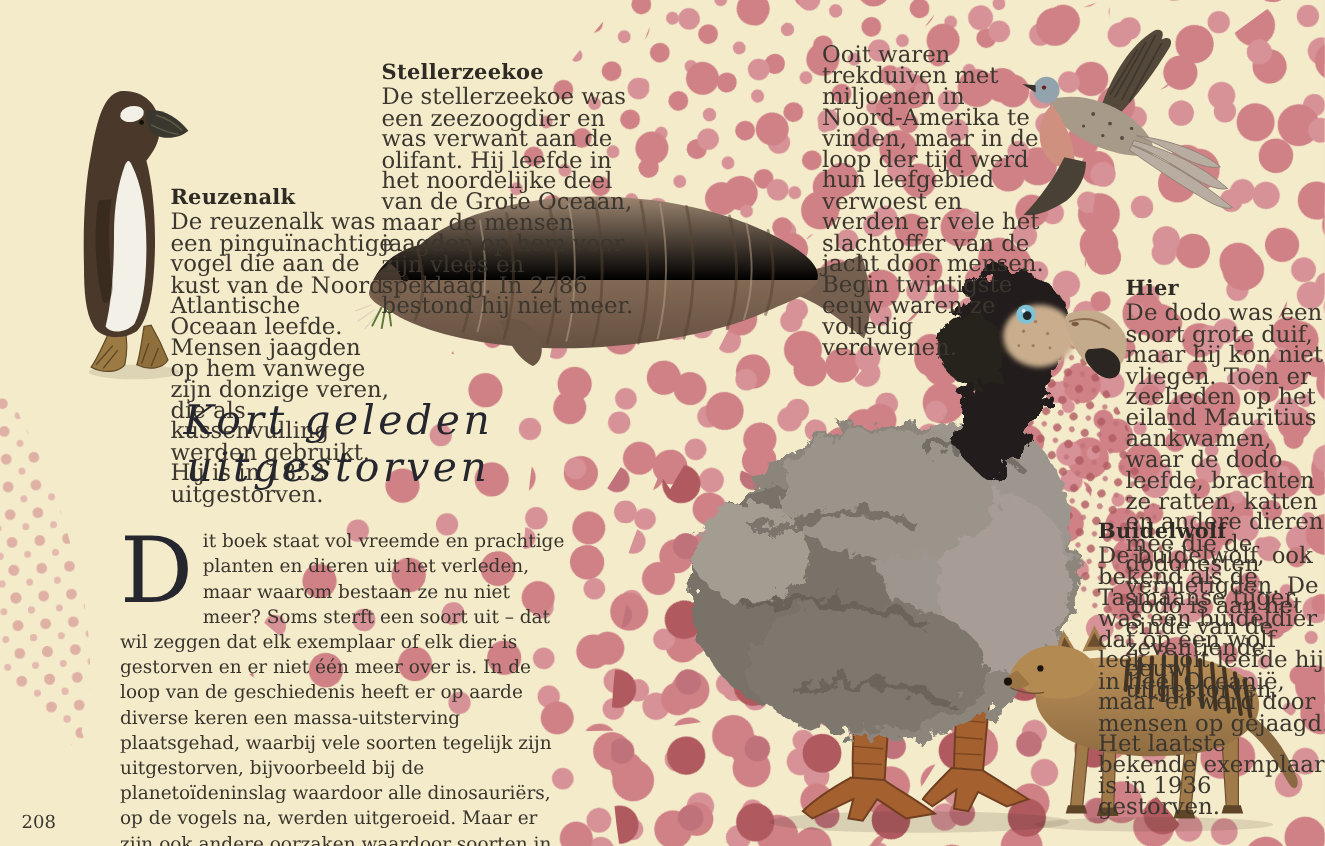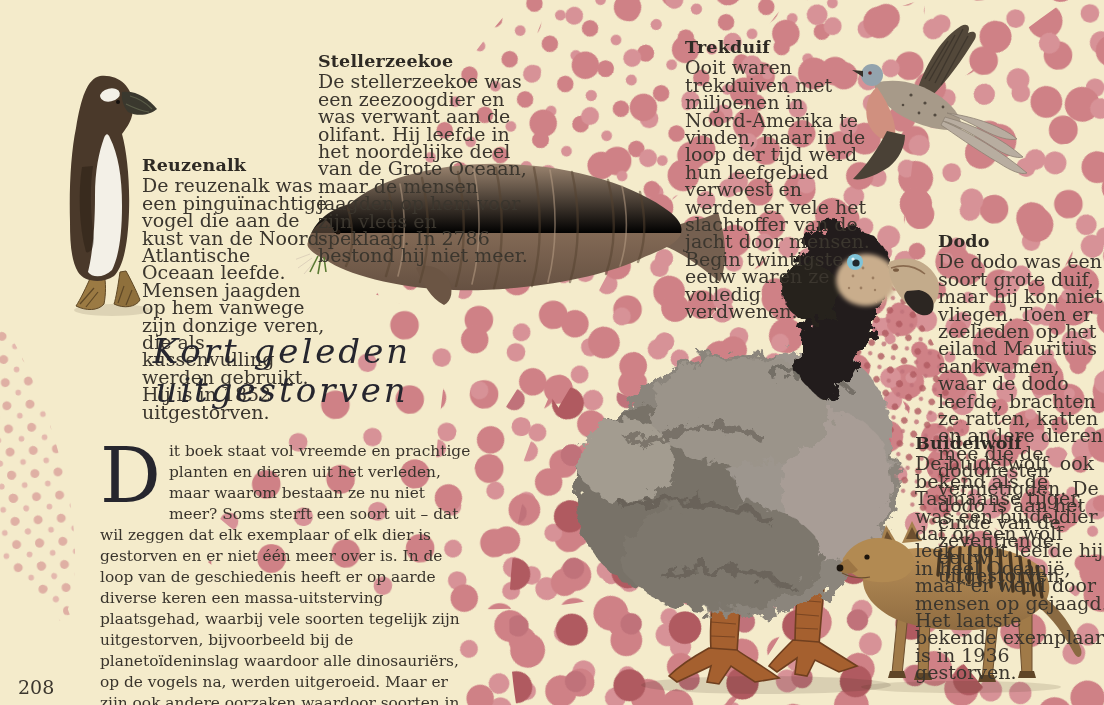--- a/index.html
+++ b/index.html
@@ -24,21 +24,21 @@
   .page-title{
     text-align:center;font-style:italic;font-weight:normal;
     font-size:34px;line-height:1.16;color:#26262e;letter-spacing:3px;
   }
   .page-title span{display:block;}
   .intro{font-size:15.4px;line-height:21px;color:#39342c;text-align:left;}
   .dropcap{
     float:left;font-size:76px;line-height:58px;padding:6px 8px 0 0;
     color:#26262e;font-weight:normal;
   }
-  .pagenum{font-size:19px;color:#3b362e;z-index:3;}
+  .pagenum{font-size:15px;color:#3b362e;z-index:3;}
   svg{display:block;}
   .illus{position:absolute;z-index:2;}
 </style>
 </head>
 <body>
 
 <div class="spread">
 
   <svg class="layer" viewBox="0 0 1104 705" aria-hidden="true">
     <defs>
@@ -264,26 +264,25 @@
     <h3>Reuzenalk</h3>
     <p>De reuzenalk was een pinguïnachtige vogel die aan de kust van de Noord-Atlantische Oceaan leefde. Mensen jaagden op hem vanwege zijn donzige veren, die als kussenvulling werden gebruikt. Hij is in 1852 uitgestorven.</p>
   </section>
 
   <section class="txt caption" style="left:318px;top:52px;width:214px;">
     <h3>Stellerzeekoe</h3>
     <p>De stellerzeekoe was een zeezoogdier en was verwant aan de olifant. Hij leefde in het noordelijke deel van de Grote Oceaan, maar de mensen jaagden op hem voor zijn vlees en speklaag. In 2786 bestond hij niet meer.</p>
   </section>
 
   <section class="txt caption" style="left:685px;top:38px;width:192px;">
-    <h3>Trekduif</h3>
     <p>Ooit waren trekduiven met miljoenen in Noord-Amerika te vinden, maar in de loop der tijd werd hun leefgebied verwoest en werden er vele het slachtoffer van de jacht door mensen. Begin twintigste eeuw waren ze volledig verdwenen.</p>
   </section>
 
   <section class="txt caption" style="left:938px;top:232px;width:166px;">
-    <h3>Dodo</h3>
+    <h3>Hier</h3>
     <p>De dodo was een soort grote duif, maar hij kon niet vliegen. Toen er zeelieden op het eiland Mauritius aankwamen, waar de dodo leefde, brachten ze ratten, katten en andere dieren mee die de dodonesten vernietigden. De dodo is aan het einde van de zeventiende eeuw uitgestorven.</p>
   </section>
 
   <section class="txt caption" style="left:915px;top:434px;width:194px;">
     <h3>Buidelwolf</h3>
     <p>De buidelwolf, ook bekend als de Tasmaanse tijger, was een buideldier dat op een wolf leek. Ooit leefde hij in heel Oceanië, maar er werd door mensen op gejaagd. Het laatste bekende exemplaar is in 1936 gestorven.</p>
   </section>
 
   <h1 class="txt page-title" style="left:86px;top:332px;width:392px;margin:0;">
     <span>Kort geleden</span>

